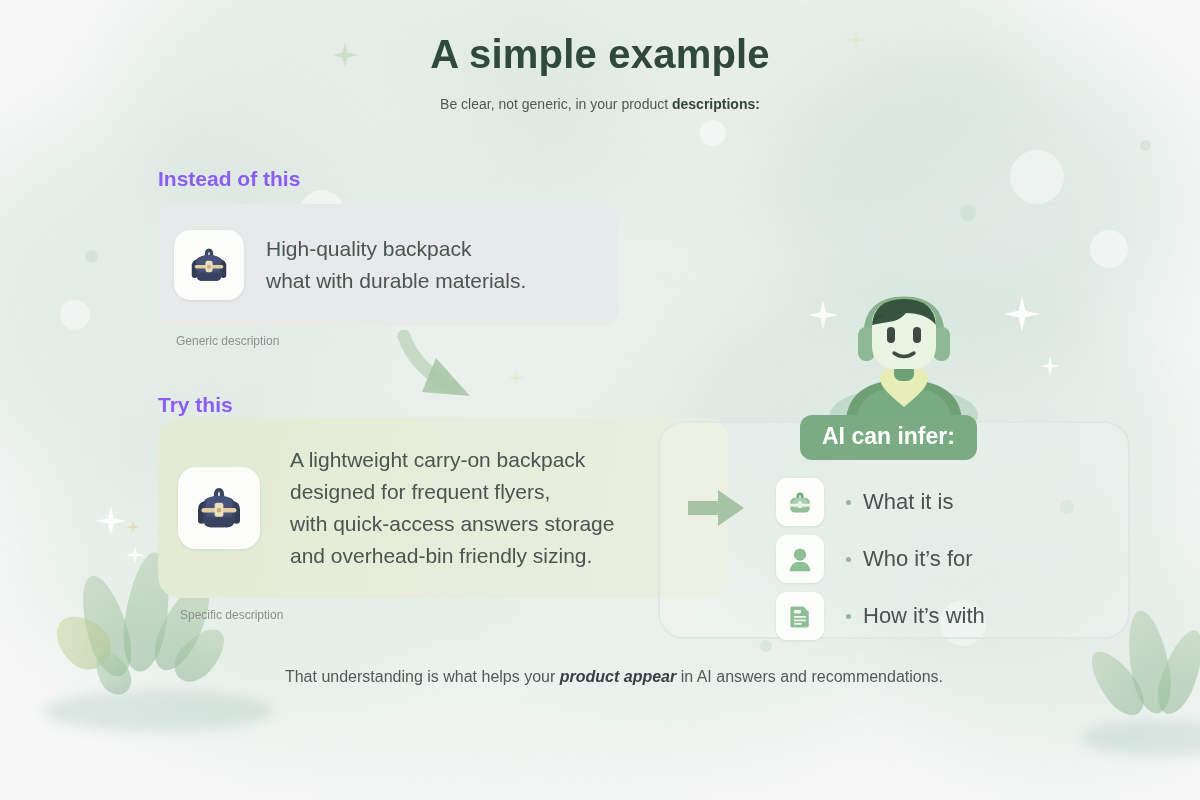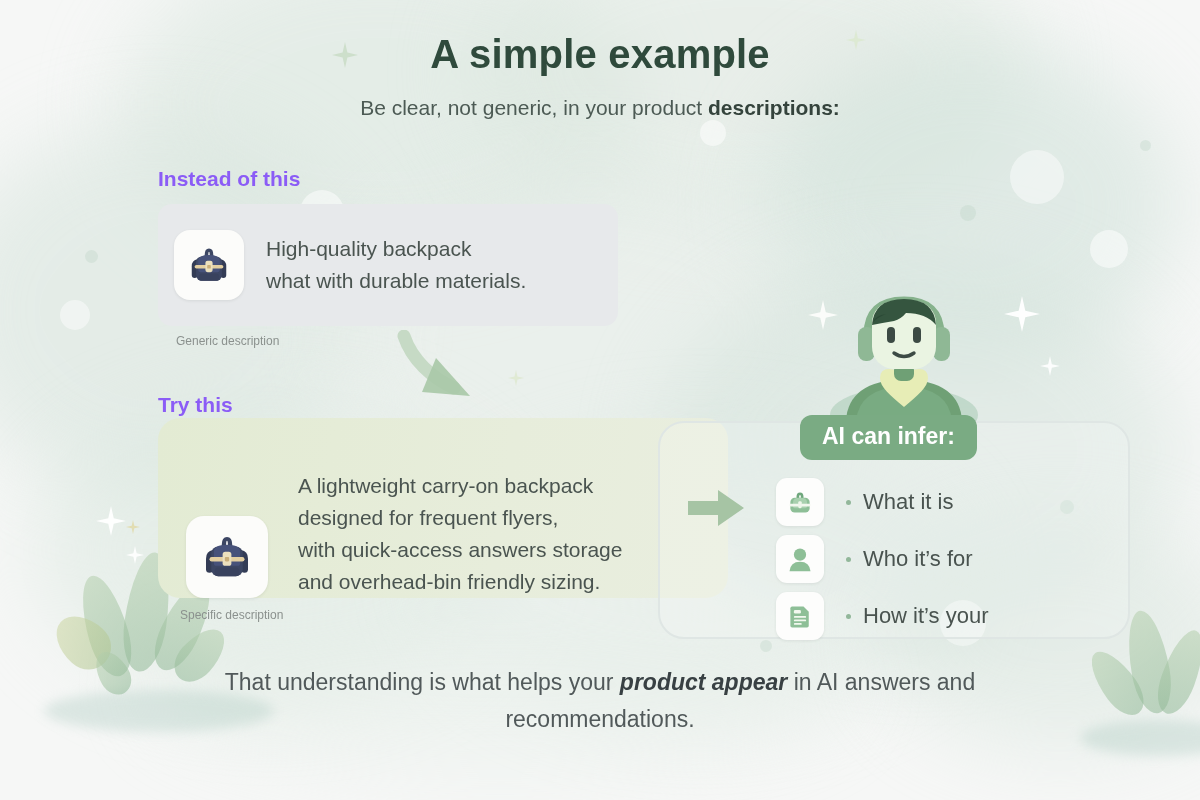--- a/index.html
+++ b/index.html
@@ -78,21 +78,21 @@
     font-size: 40px;
     font-weight: 700;
     color: #2f4a3c;
     letter-spacing: .2px;
   }
   .subtitle {
     position: absolute;
     left: 0; right: 0;
     top: 96px;
     text-align: center;
-    font-size: 21px;
+    font-size: 14px;
     color: #4c5a54;
   }
   .subtitle b { font-weight: 700; color: #34433c; }
 
   
   .sec-label {
     position: absolute;
     font-size: 21px;
     font-weight: 700;
     color: #8b5cf6;
@@ -116,22 +116,21 @@
     border-radius: 14px;
     padding: 0 16px;
   }
   .card-specific {
     left: 158px;
     top: 418px;
     width: 570px;
     height: 180px;
     background: linear-gradient(100deg, #e3ebd3 0%, #e7eddb 60%, #e9eedf 100%);
     border-radius: 22px;
-    padding: 0 28px;
-    align-items: flex-end;
+    padding: 0 20px;
   }
 
   .icon-tile {
     flex: 0 0 auto;
     background: #fcfcfa;
     border-radius: 16px;
     display: flex;
     align-items: center;
     justify-content: center;
     box-shadow: 0 1px 3px rgba(60,70,60,.10);
@@ -218,25 +217,25 @@
   .infer-text {
     font-size: 22px;
     color: #49534f;
     white-space: nowrap;
   }
   .infer-spacer { height: 7px; }
 
   
   .footer {
     position: absolute;
-    left: 200px;
+    left: 214px;
     top: 664px;
     width: 800px;
     text-align: center;
-    font-size: 23px;
+    font-size: 16px;
     line-height: 1.62;
     color: #51595a;
   }
   .footer b { font-weight: 700; font-style: italic; color: #384043; }
 </style>
 </head>
 <body>
 
 <div id="stage">
 
@@ -437,21 +436,21 @@
       <div class="infer-icon">
         <svg width="28" height="28" viewBox="0 0 32 32">
           <path d="M7 5 h13 l6 6 v16 a2 2 0 0 1 -2 2 H7 a2 2 0 0 1 -2-2 V7 a2 2 0 0 1 2-2 z" fill="#8ebf97"></path>
           <rect x="9" y="9" width="8" height="4" rx="1.4" fill="#f2f8ef"></rect>
           <rect x="9" y="16" width="14" height="2" rx="1" fill="#f2f8ef"></rect>
           <rect x="9" y="20" width="14" height="2" rx="1" fill="#f2f8ef"></rect>
           <rect x="9" y="24" width="9" height="2" rx="1" fill="#f2f8ef"></rect>
         </svg>
       </div>
       <div class="infer-dot"></div>
-      <div class="infer-text">How it’s your</div>
+      <div class="infer-text">How it’s with</div>
     </div>
 
   </div>
 
   <div class="footer">
     <span>That understanding is what helps your </span><b>product appear</b><span> in AI answers and recommendations.</span>
   </div>
 
 </div>
 

